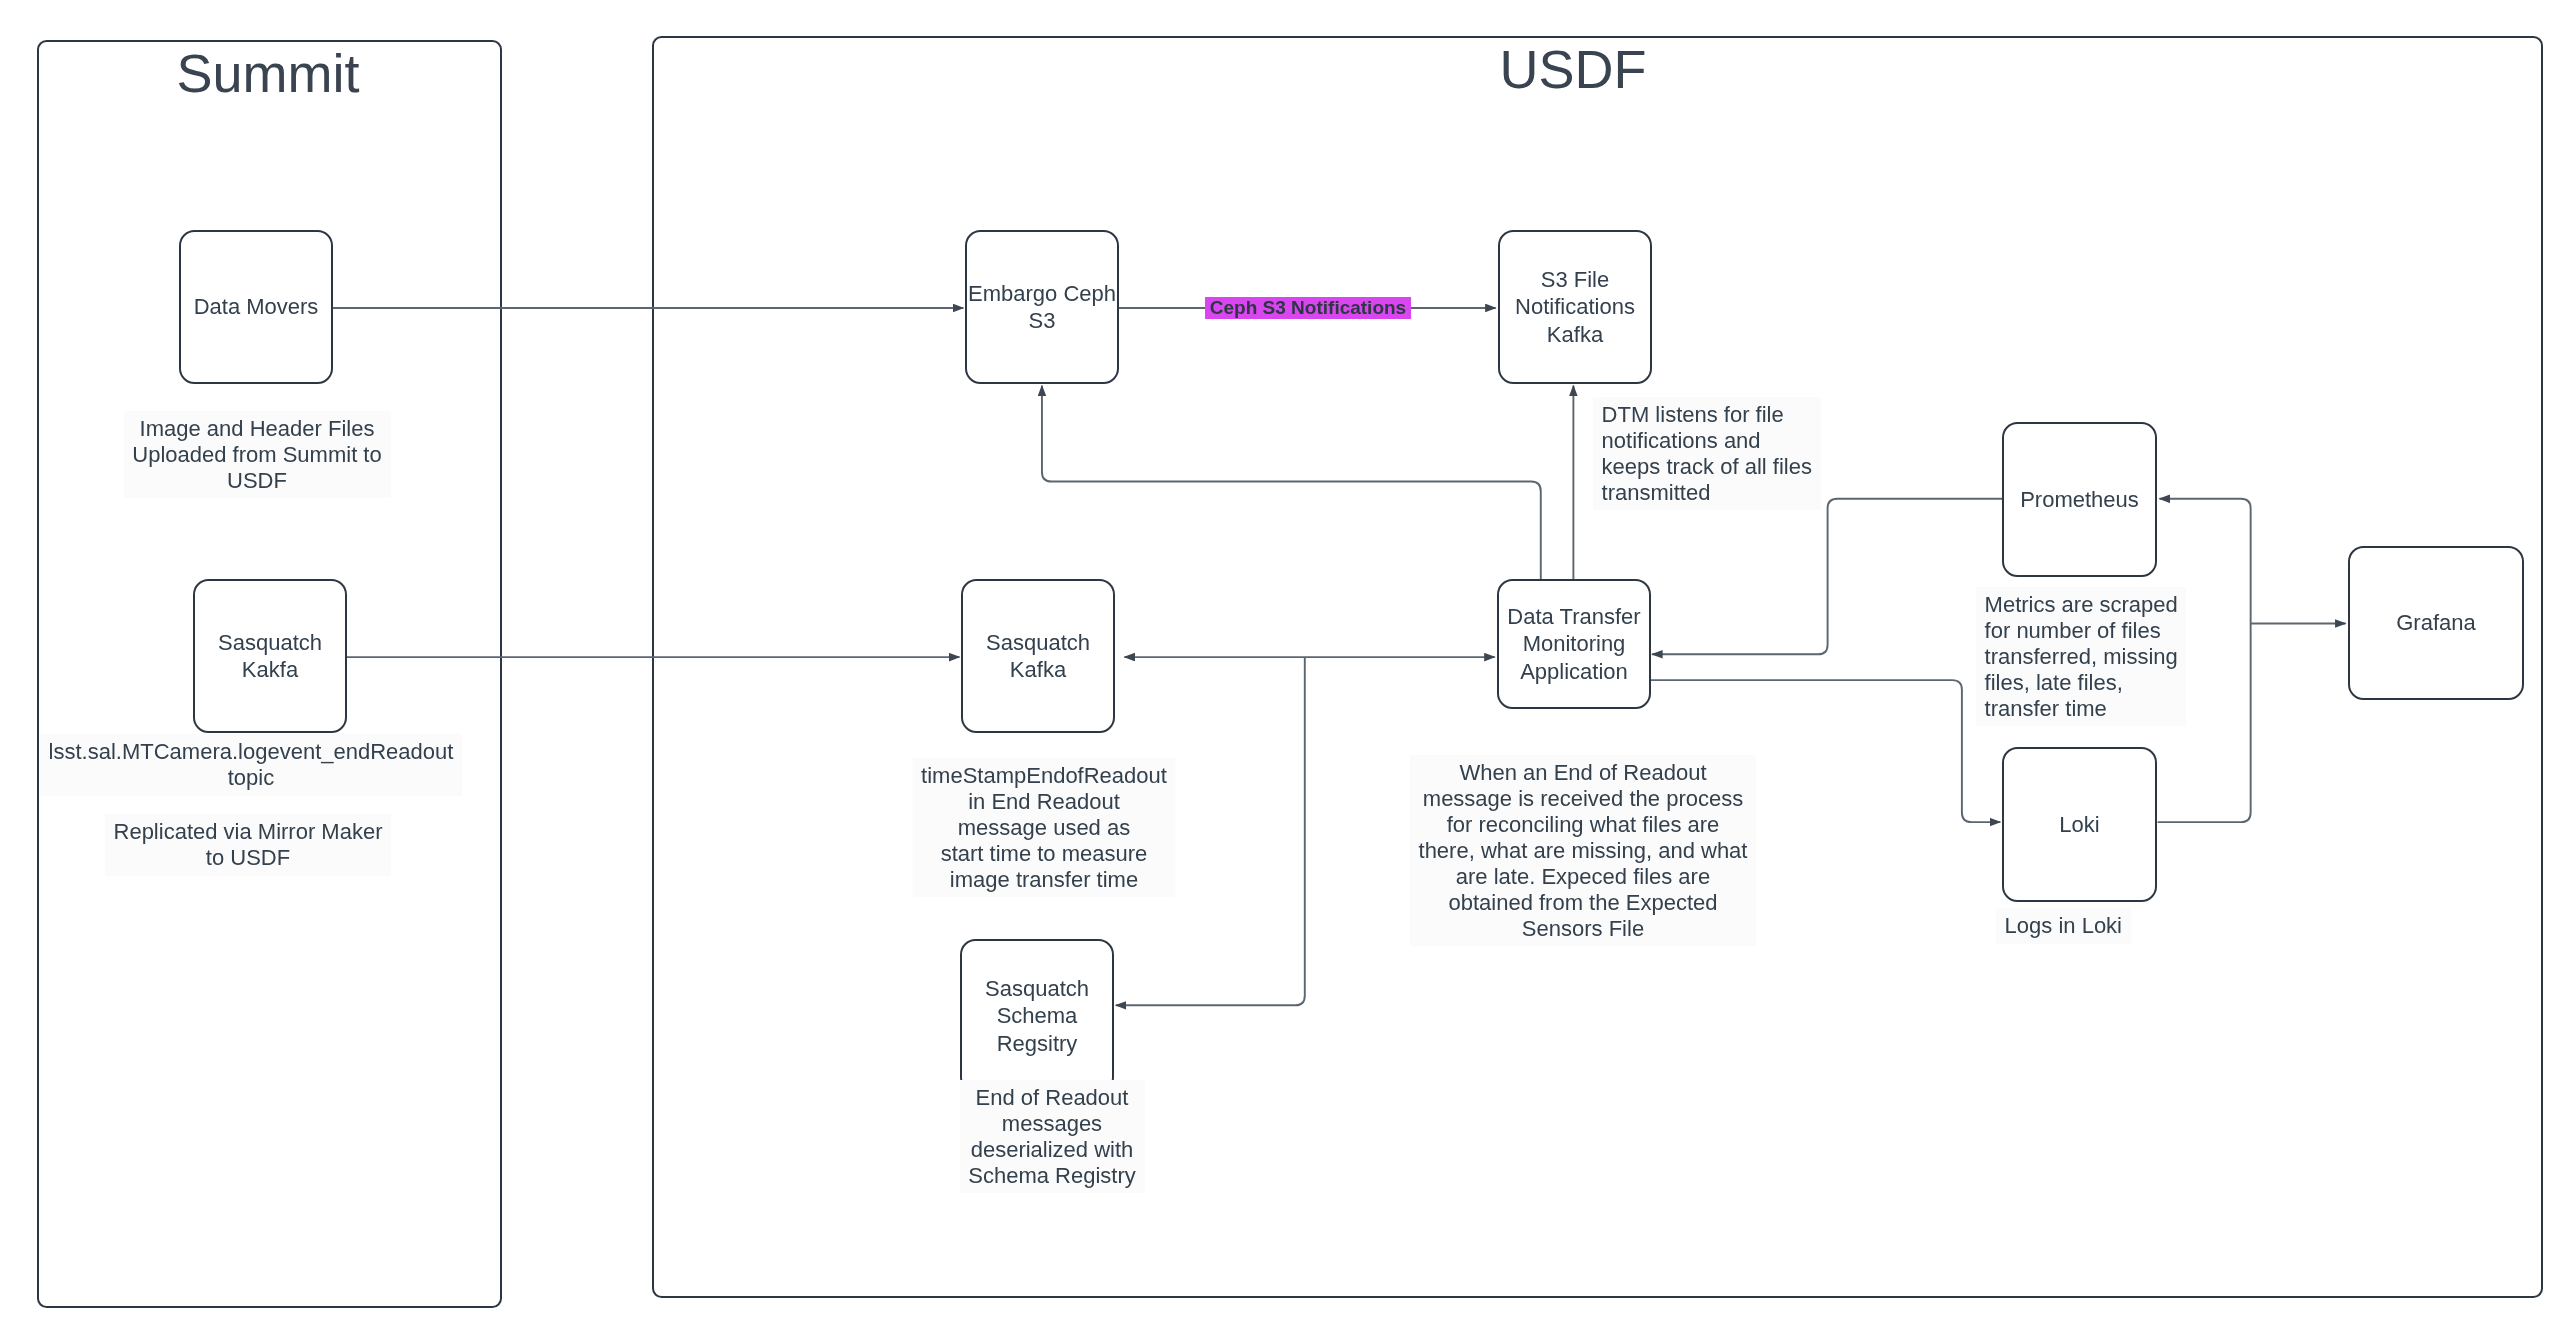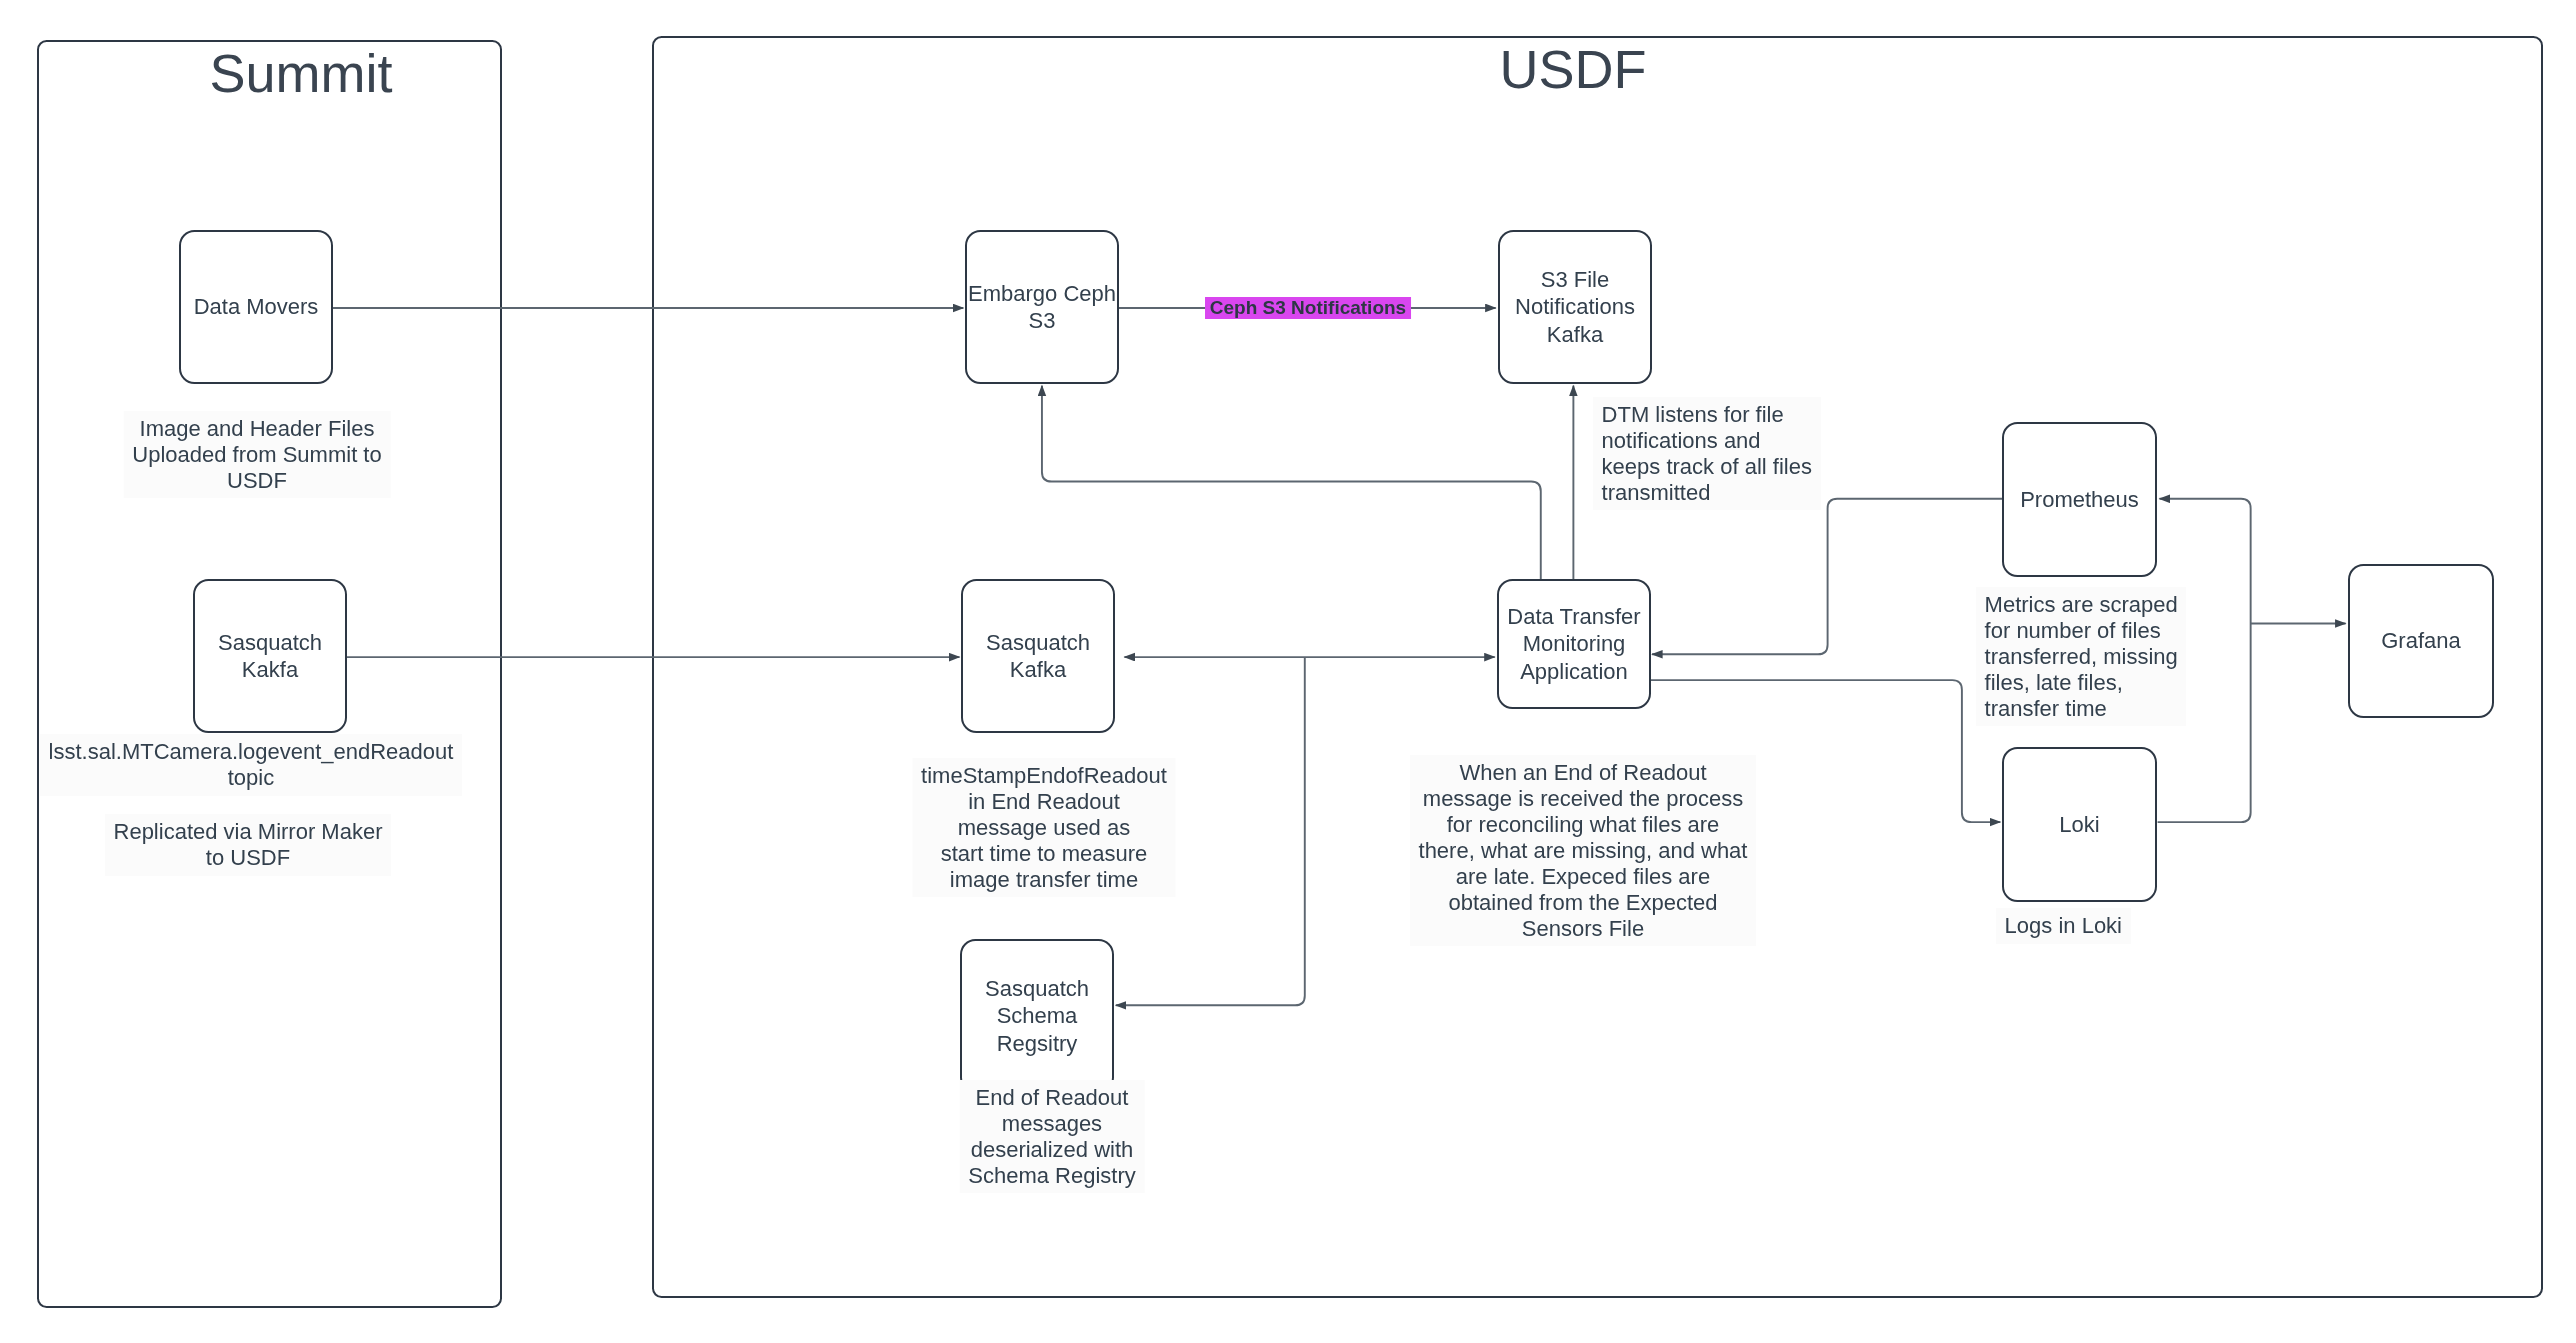--- a/index.html
+++ b/index.html
@@ -33,21 +33,21 @@
     font-size:19px; font-weight:bold; color:#2d3744;
     background:#d946ef; padding:0 4.8px; white-space:nowrap;
   }
 </style>
 </head>
 <body>
 
 <div class="canvas">
 
   <div class="container-frame" style="left:37px; top:40px; width:461px; height:1264px;"></div>
-  <div class="group-title" style="left:268px; top:42px;margin-left:33px;">Summit</div>
+  <div class="group-title" style="left:268px; top:42px;">Summit</div>
 
   <div class="container-frame" style="left:652px; top:36px; width:1887px; height:1258px;"></div>
   <div class="group-title" style="left:1573px; top:38px;">USDF</div>
 
   <svg class="wires" width="2576" height="1343" viewBox="0 0 2685 1400">
     <defs>
       <marker id="ah" markerWidth="13" markerHeight="10" refX="11" refY="4.5" orient="auto-start-reverse" markerUnits="userSpaceOnUse">
         <path d="M0,0 L12,4.5 L0,9 Z" fill="#3d4751"></path>
       </marker>
     </defs>
@@ -73,21 +73,21 @@
 S3</div>
   <div class="node" style="left:1498px; top:230px; width:154px; height:154px;">S3 File
 Notifications
 Kafka</div>
   <div class="node" style="left:961px; top:579px; width:154px; height:154px;">Sasquatch
 Kafka</div>
   <div class="node" style="left:1497px; top:579px; width:154px; height:130px;">Data Transfer
 Monitoring
 Application</div>
   <div class="node" style="left:2002px; top:422px; width:155px; height:155px;">Prometheus</div>
-  <div class="node" style="left:2348px; top:564px; width:146px; height:154px;">Grafana</div>
+  <div class="node" style="left:2348px; top:546px; width:176px; height:154px;">Grafana</div>
   <div class="node" style="left:2002px; top:747px; width:155px; height:155px;">Loki</div>
   <div class="node" style="left:960px; top:939px; width:154px; height:154px;">Sasquatch
 Schema
 Regsitry</div>
 
   <div class="edge-label" style="left:1308px; top:308px;">Ceph S3 Notifications</div>
 
   <div class="note center" style="left:257px; top:411px;">Image and Header Files
 Uploaded from Summit to
 USDF</div>

